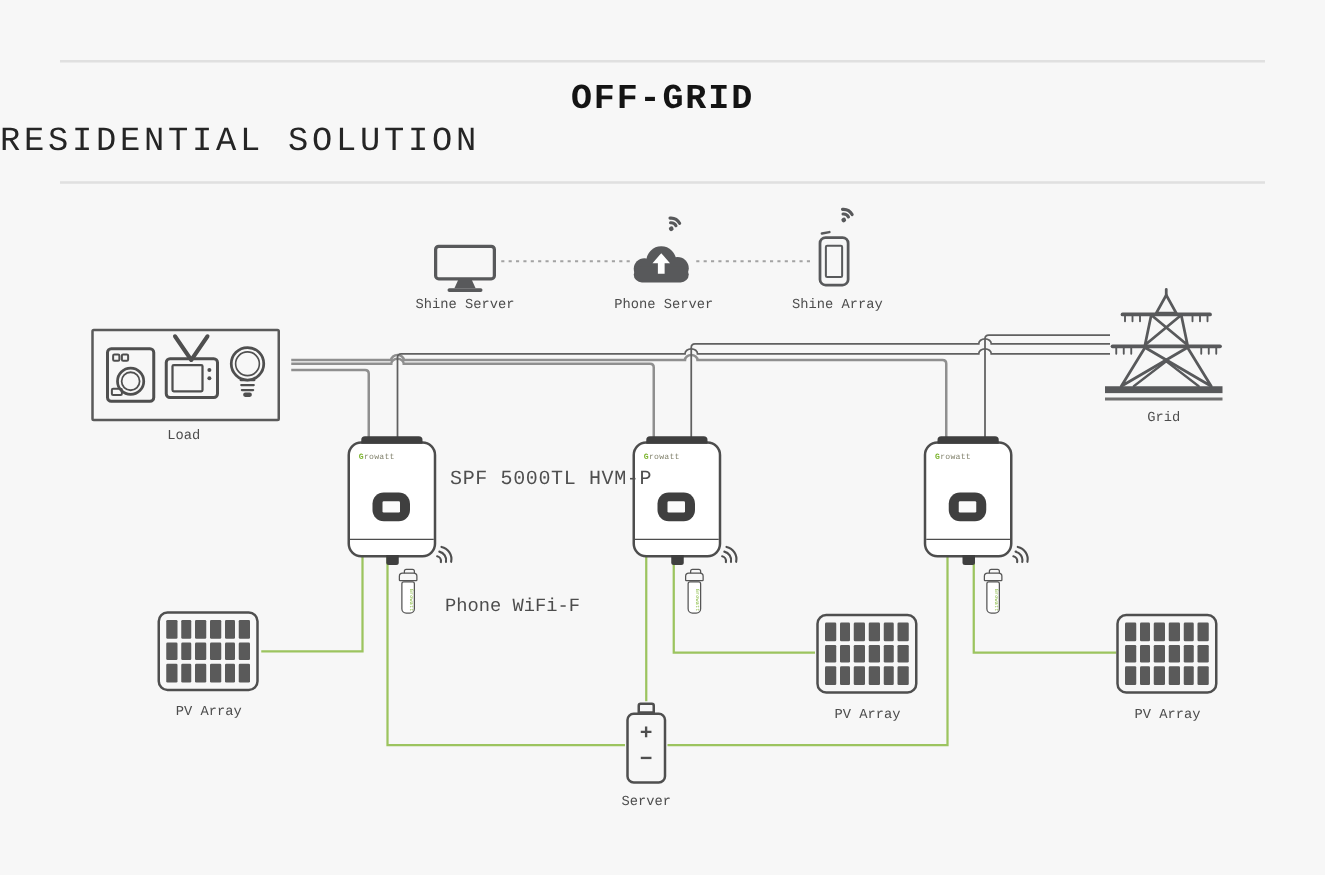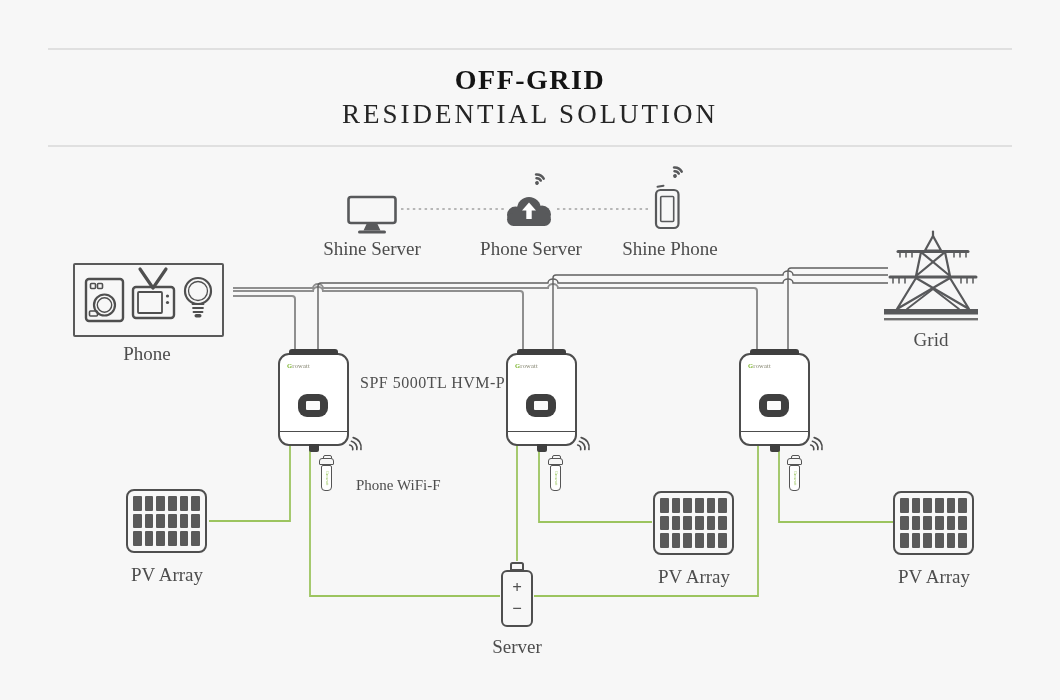--- a/index.html
+++ b/index.html
@@ -1,24 +1,24 @@
 <!DOCTYPE html>
 <html><head>
 <meta charset="utf-8">
 <style>
   html,body{margin:0;padding:0;background:#f7f7f7;}
   #canvas{position:relative;width:1060px;height:700px;background:#f7f7f7;overflow:hidden;
-          font-family:Liberation Serif, serif;color:#4d4d4d;}
+          font-family:Liberation Mono, monospace;color:#4d4d4d;}
   .layer{position:absolute;left:0;top:0;z-index:1;}
   .divider{position:absolute;left:48px;width:964px;border-top:2px solid #e0e0e0;z-index:2;}
   .title-1{position:absolute;left:0;width:1060px;text-align:center;top:64px;
            font-size:28px;font-weight:bold;letter-spacing:1.5px;color:#141414;z-index:2;}
-  .title-2{position:absolute;left:0;width:1060px;text-align:center;top:99px;
+  .title-2{position:absolute;left:0;width:1060px;top:99px;
            font-size:27px;font-weight:400;letter-spacing:3px;color:#252525;z-index:2;}
-  .lbl{position:absolute;font-size:19px;color:#4d4d4d;white-space:nowrap;z-index:3;
+  .lbl{position:absolute;font-size:11px;color:#4d4d4d;white-space:nowrap;z-index:3;
        transform:translateX(-50%);}
   .lbl-left{position:absolute;font-size:15px;color:#4d4d4d;white-space:nowrap;z-index:3;}
   .model-lbl{position:absolute;font-size:16px;color:#4f4f4f;letter-spacing:.5px;z-index:3;}
   
   .loadbox{position:absolute;left:73px;top:263px;width:147px;height:70px;
            border:2px solid #5a5a5a;border-radius:2px;z-index:2;}
   
   .inverter{position:absolute;top:353px;width:67px;height:89px;background:#fff;
             border:2px solid #4d4d4d;border-radius:11px;z-index:2;}
   .inv-topbar{position:absolute;top:-6px;left:9px;right:9px;height:6px;background:#3f3f3f;
@@ -160,24 +160,24 @@
     </g>
   </svg>
 
   <div class="divider" style="top:48px"></div>
   <div class="title-1">OFF-GRID</div>
   <div class="title-2">RESIDENTIAL SOLUTION</div>
   <div class="divider" style="top:145px"></div>
 
   <div class="lbl" style="left:372px;top:238px">Shine Server</div>
   <div class="lbl" style="left:531px;top:238px">Phone Server</div>
-  <div class="lbl" style="left:670px;top:238px">Shine Phone</div>
+  <div class="lbl" style="left:670px;top:238px">Shine Array</div>
 
   <div class="loadbox"></div>
-  <div class="lbl" style="left:147px;top:343px">Phone</div>
+  <div class="lbl" style="left:147px;top:343px">Load</div>
 
   <div class="lbl" style="left:931px;top:329px">Grid</div>
 
   <div class="inverter" style="left:278px">
     <div class="inv-topbar"></div>
     <div class="inv-brand"><span class="g">G</span><span>rowatt</span></div>
     <div class="inv-display">
         <i class="slot"></i>
       </div>
     <div class="inv-line"></div>

